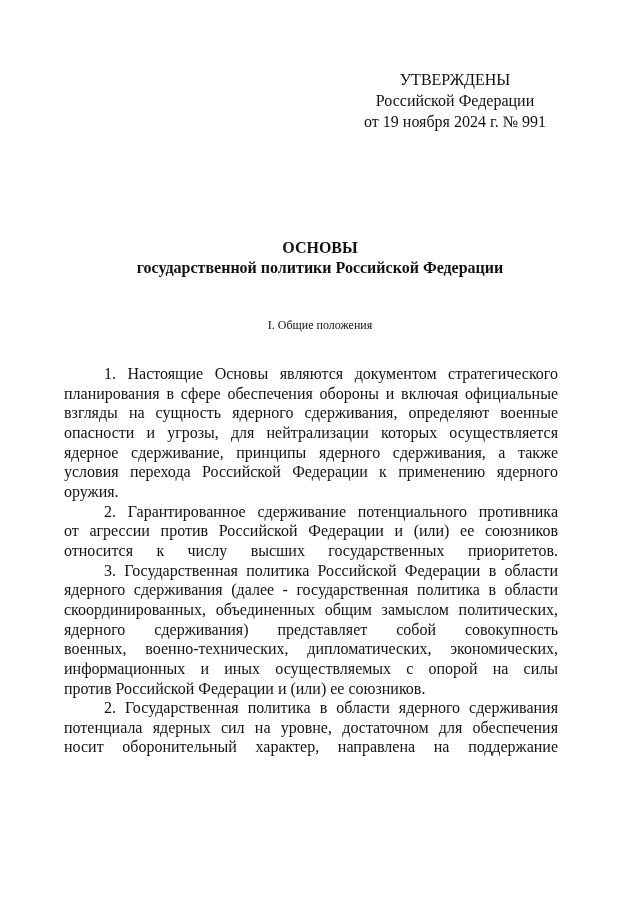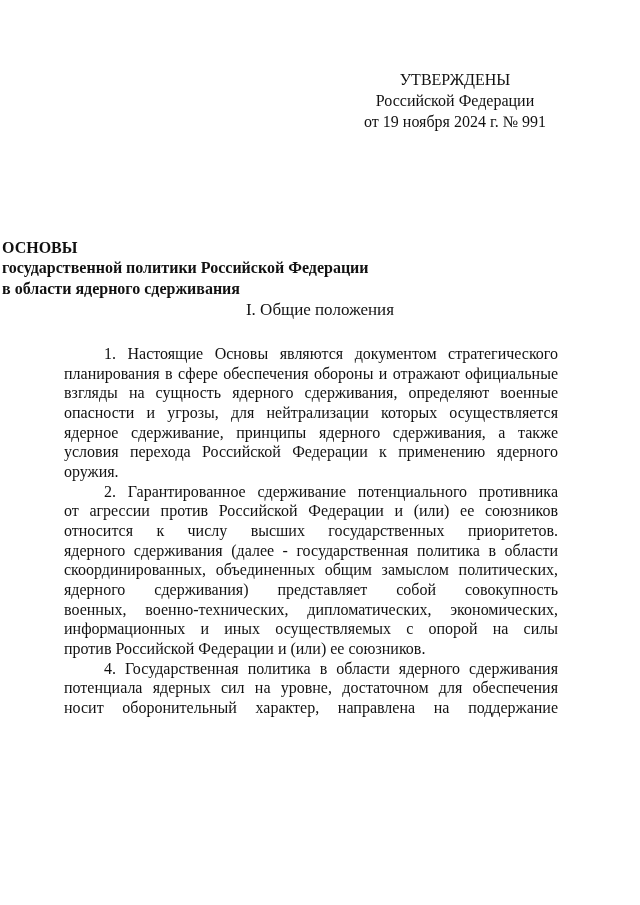--- a/index.html
+++ b/index.html
@@ -25,36 +25,37 @@
     text-align: center;
     font-size: 16px;
     line-height: 21px;
     white-space: nowrap;
   }
   .doc-title {
     position: absolute;
     top: 238px;
     left: 2px;
     width: 636px;
+    text-align: center;
     font-size: 16px;
     font-weight: bold;
     line-height: 20.3px;
   }
   .section-heading {
     position: absolute;
-    top: 300px;
+    top: 315px;
     left: 0;
     width: 640px;
     text-align: center;
-    font-size: 17px;
+    font-size: 12px;
     line-height: 20px;
   }
   .doc-body {
     position: absolute;
-    top: 344px;
+    top: 364px;
     left: 64px;
     width: 494px;
     font-size: 16px;
     line-height: 19.65px;
   }
   .tline {
     text-align: justify;
     text-align-last: justify;
     white-space: normal;
   }
@@ -72,53 +73,53 @@
 
   <div class="approval-block">
     <div>УТВЕРЖДЕНЫ</div>
     <div>Российской Федерации</div>
     <div>от 19 ноября 2024 г. № 991</div>
   </div>
 
   <div class="doc-title">
     <div>ОСНОВЫ</div>
     <div>государственной политики Российской Федерации</div>
-    <div>в области ядерного сдерживания</div>
   </div>
 
   <div class="section-heading">I. Общие положения</div>
 
   <div class="doc-body">
 
     <div>
       <div class="tline para-first">1. Настоящие Основы являются документом стратегического</div>
-      <div class="tline">планирования в сфере обеспечения обороны и отражают официальные</div>
+      <div class="tline">планирования в сфере обеспечения обороны и включая официальные</div>
       <div class="tline">взгляды на сущность ядерного сдерживания, определяют военные</div>
       <div class="tline">опасности и угрозы, для нейтрализации которых осуществляется</div>
       <div class="tline">ядерное сдерживание, принципы ядерного сдерживания, а также</div>
       <div class="tline">условия перехода Российской Федерации к применению ядерного</div>
       <div class="tline para-last">оружия.</div>
     </div>
 
     <div>
       <div class="tline para-first">2. Гарантированное сдерживание потенциального противника</div>
       <div class="tline">от агрессии против Российской Федерации и (или) ее союзников</div>
       <div class="tline">относится к числу высших государственных приоритетов.</div>
     </div>
 
     <div>
+      <div class="tline para-first">3. Государственная политика Российской Федерации в области</div>
       <div class="tline">ядерного сдерживания (далее - государственная политика в области</div>
       <div class="tline">скоординированных, объединенных общим замыслом политических,</div>
       <div class="tline">ядерного сдерживания) представляет собой совокупность</div>
       <div class="tline">военных, военно-технических, дипломатических, экономических,</div>
       <div class="tline">информационных и иных осуществляемых с опорой на силы</div>
       <div class="tline para-last">против Российской Федерации и (или) ее союзников.</div>
     </div>
 
     <div>
-      <div class="tline para-first">4. Государственная политика в области ядерного сдерживания</div>
+      <div class="tline para-first">2. Государственная политика в области ядерного сдерживания</div>
       <div class="tline">потенциала ядерных сил на уровне, достаточном для обеспечения</div>
       <div class="tline">носит оборонительный характер, направлена на поддержание</div>
     </div>
 
   </div>
 
 </div>
 
 </body></html>

